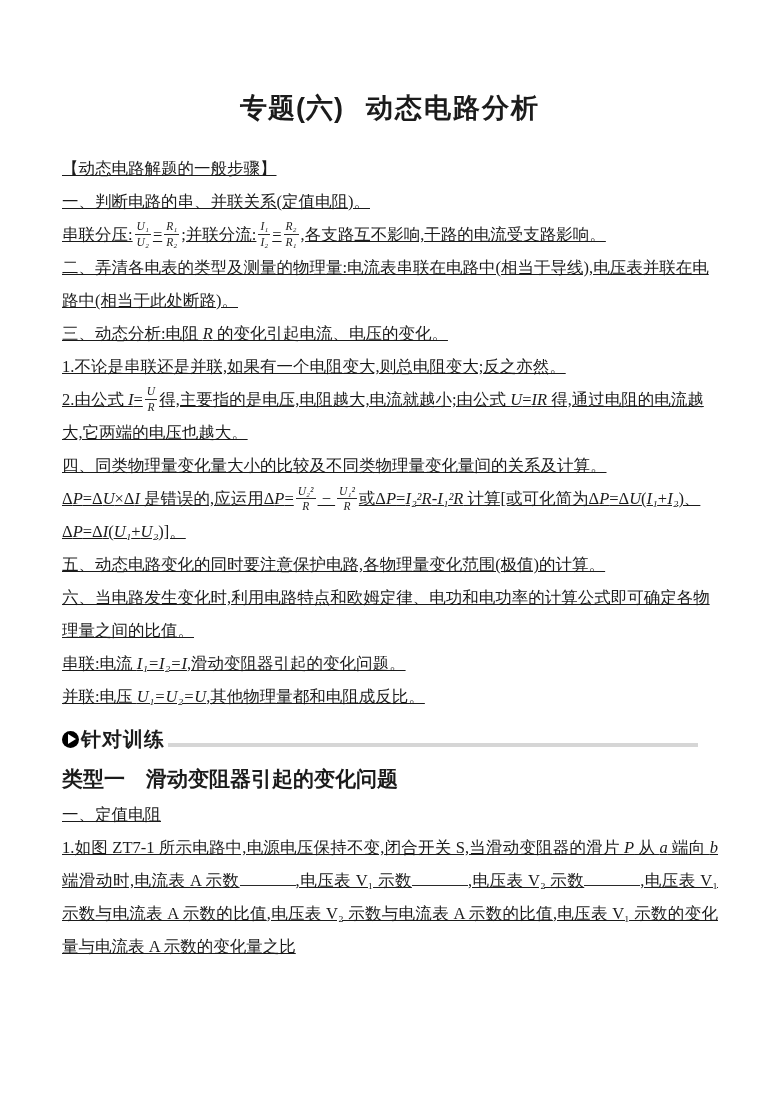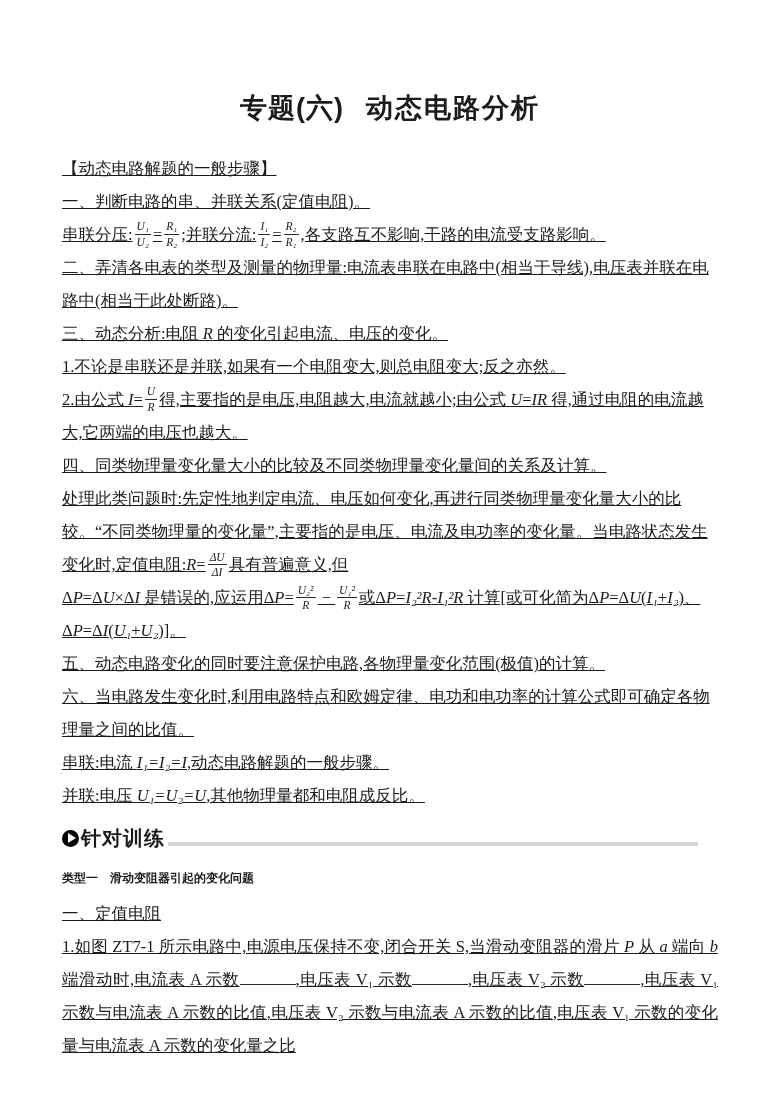--- a/index.html
+++ b/index.html
@@ -53,21 +53,21 @@
   }
   .train-label{
     font-family:"Liberation Sans","DejaVu Sans",sans-serif;
     font-weight:800;font-size:20px;line-height:22px;margin-left:2px;
     letter-spacing:1px;white-space:nowrap;
   }
   .train-rule{flex:1;height:4px;margin:0 0 3px 3px;}
   .type-heading{
     margin:14px 0 4px 0;
     font-family:Liberation Sans, sans-serif;
-    font-weight:700;font-size:12px;line-height:30px;
+    font-weight:700;font-size:21px;line-height:30px;
   }
 </style>
 </head>
 <body>
 
 <div class="page">
 
   <h1 class="title-line">
     <span class="t-prefix">专题(六)</span><span class="t-main">动态电路分析</span>
   </h1>
@@ -88,34 +88,30 @@
         <span class="fden">R₁</span>
       </span><span>,各支路互不影响,干路的电流受支路影响。</span></p>
   <p class="body"><span>二、弄清各电表的类型及测量的物理量:电流表串联在电路中(相当于导线),电压表并联在电路中(相当于此处断路)。</span></p>
   <p class="body"><span>三、动态分析:电阻 </span><span class="ivar">R</span><span> 的变化引起电流、电压的变化。</span></p>
   <p class="body"><span>1.不论是串联还是并联,如果有一个电阻变大,则总电阻变大;反之亦然。</span></p>
   <p class="body"><span>2.由公式 </span><span class="ivar">I</span><span>=</span><span class="frac">
         <span class="fnum">U</span>
         <span class="fden">R</span>
       </span><span>得,主要指的是电压,电阻越大,电流就越小;由公式 </span><span class="ivar">U</span><span>=</span><span class="ivar">IR</span><span> 得,通过电阻的电流越大,它两端的电压也越大。</span></p>
   <p class="body"><span>四、同类物理量变化量大小的比较及不同类物理量变化量间的关系及计算。</span></p>
-  <p class="body"><span>处理此类问题时:先定性地判定电流、电压如何变化,再进行同类物理量变化量大小的比较。“不同类物理量的变化量”,主要指的是电压、电流及电功率的变化量。当电路状态发生变化时,定值电阻:</span><span class="ivar">R</span><span>=</span><span class="frac">
-        <span class="fnum">ΔU</span>
-        <span class="fden">ΔI</span>
-      </span><span>具有普遍意义,但</span></p>
   <p class="body"><span>Δ</span><span class="ivar">P</span><span>=Δ</span><span class="ivar">U</span><span>×Δ</span><span class="ivar">I</span><span> 是错误的,应运用Δ</span><span class="ivar">P</span><span>=</span><span class="frac">
         <span class="fnum">U₂²</span>
         <span class="fden">R</span>
       </span><span> − </span><span class="frac">
         <span class="fnum">U₁²</span>
         <span class="fden">R</span>
       </span><span>或Δ</span><span class="ivar">P</span><span>=</span><span class="ivar">I₂²R</span><span>-</span><span class="ivar">I₁²R</span><span> 计算[或可化简为Δ</span><span class="ivar">P</span><span>=Δ</span><span class="ivar">U</span><span>(</span><span class="ivar">I₁</span><span>+</span><span class="ivar">I₂</span><span>)、Δ</span><span class="ivar">P</span><span>=Δ</span><span class="ivar">I</span><span>(</span><span class="ivar">U₁</span><span>+</span><span class="ivar">U₂</span><span>)]。</span></p>
   <p class="body"><span>五、动态电路变化的同时要注意保护电路,各物理量变化范围(极值)的计算。</span></p>
   <p class="body"><span>六、当电路发生变化时,利用电路特点和欧姆定律、电功和电功率的计算公式即可确定各物理量之间的比值。</span></p>
-  <p class="body"><span>串联:电流 </span><span class="ivar">I₁=I₂=I</span><span>,动态电路解题的一般步骤。</span></p>
+  <p class="body"><span>串联:电流 </span><span class="ivar">I₁=I₂=I</span><span>,滑动变阻器引起的变化问题。</span></p>
   <p class="body"><span>并联:电压 </span><span class="ivar">U₁=U₂=U</span><span>,其他物理量都和电阻成反比。</span></p>
 
   <div class="train-header">
     <span class="play-icon"></span>
     <span class="train-label">针对训练</span>
     <span class="train-rule" style="background: rgb(214, 214, 214);"></span>
   </div>
 
   <p class="type-heading">类型一　滑动变阻器引起的变化问题</p>
   <p class="body">一、定值电阻</p>

